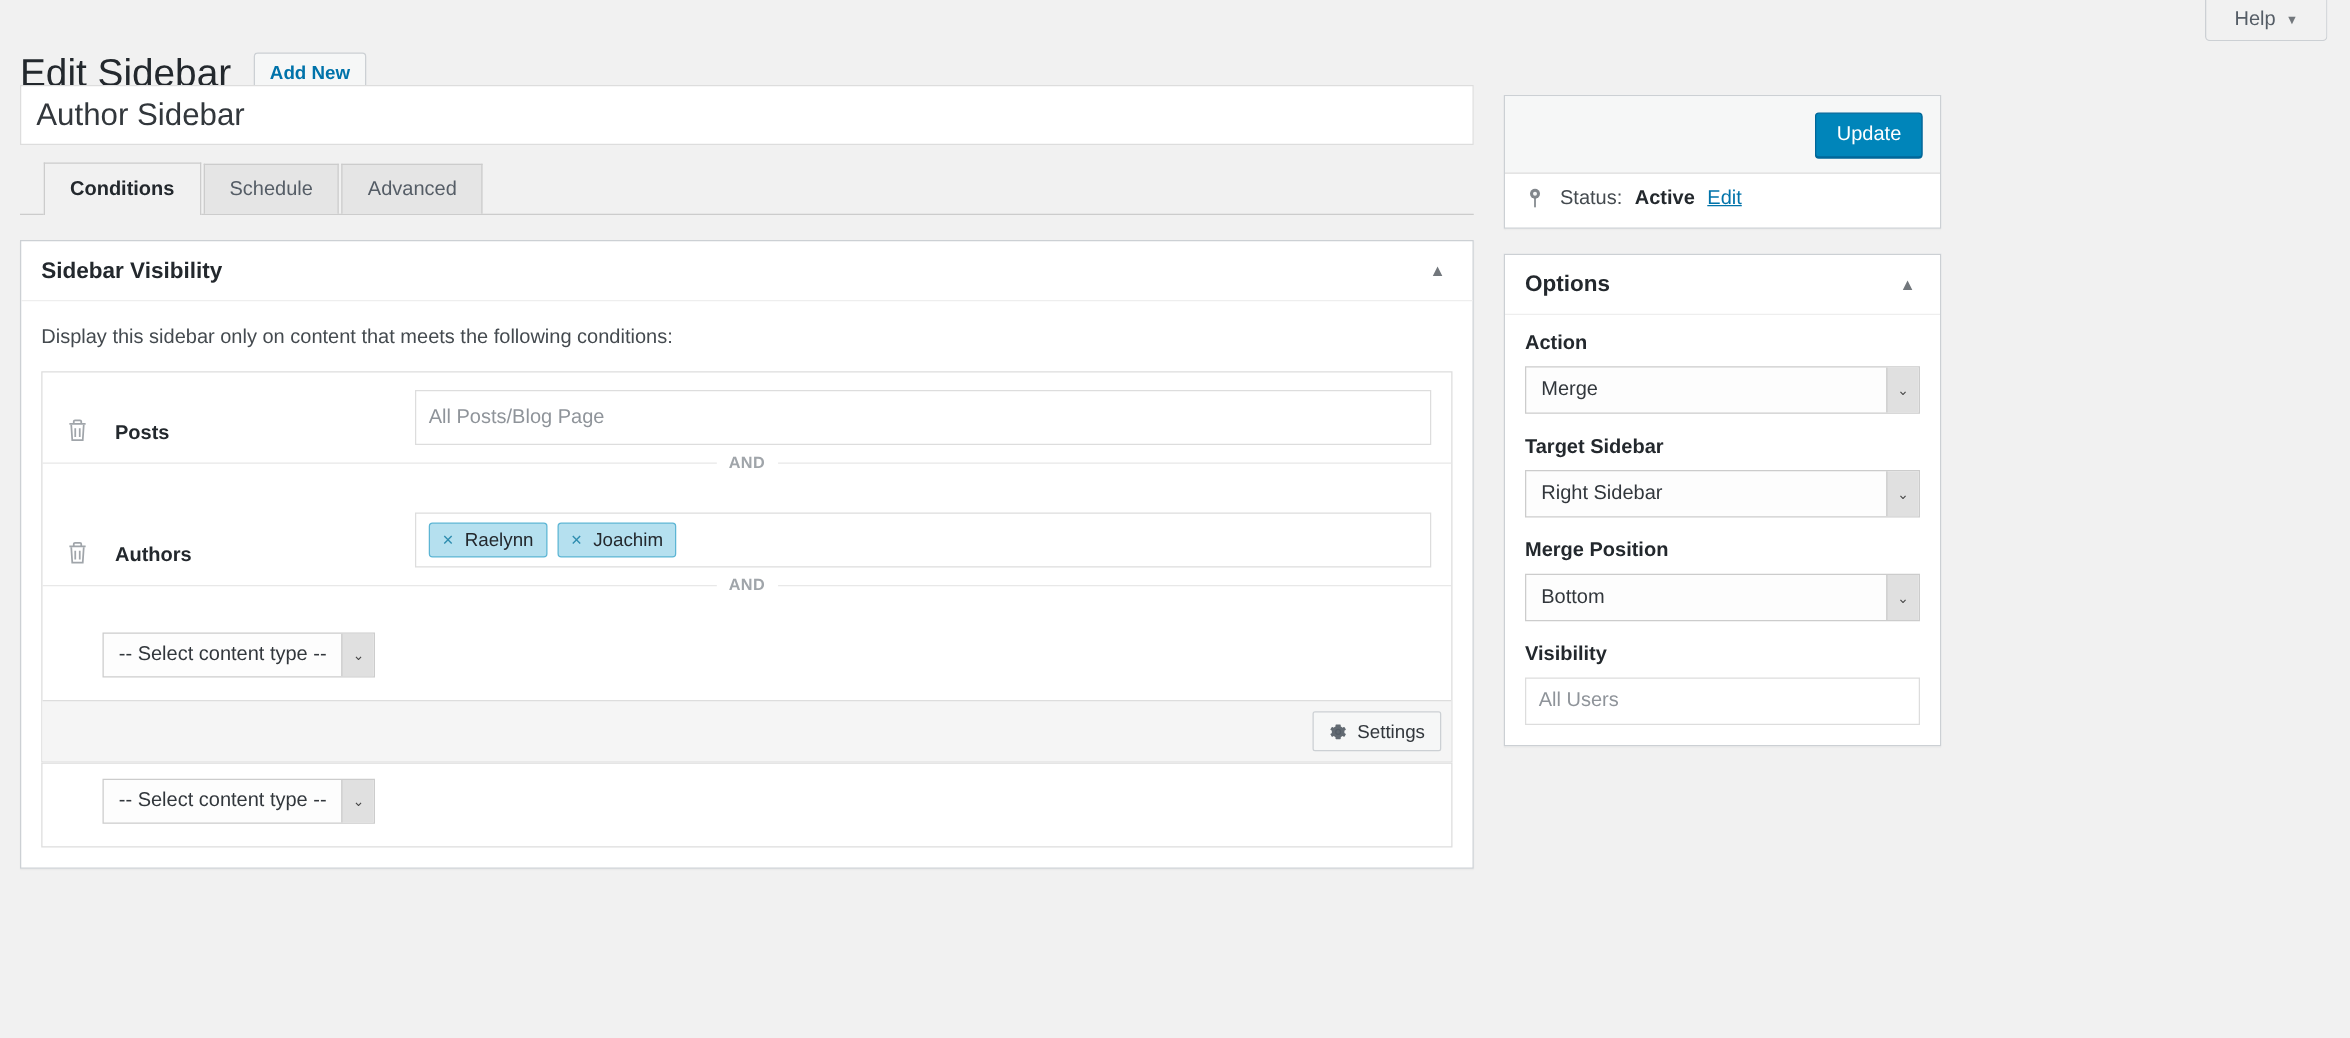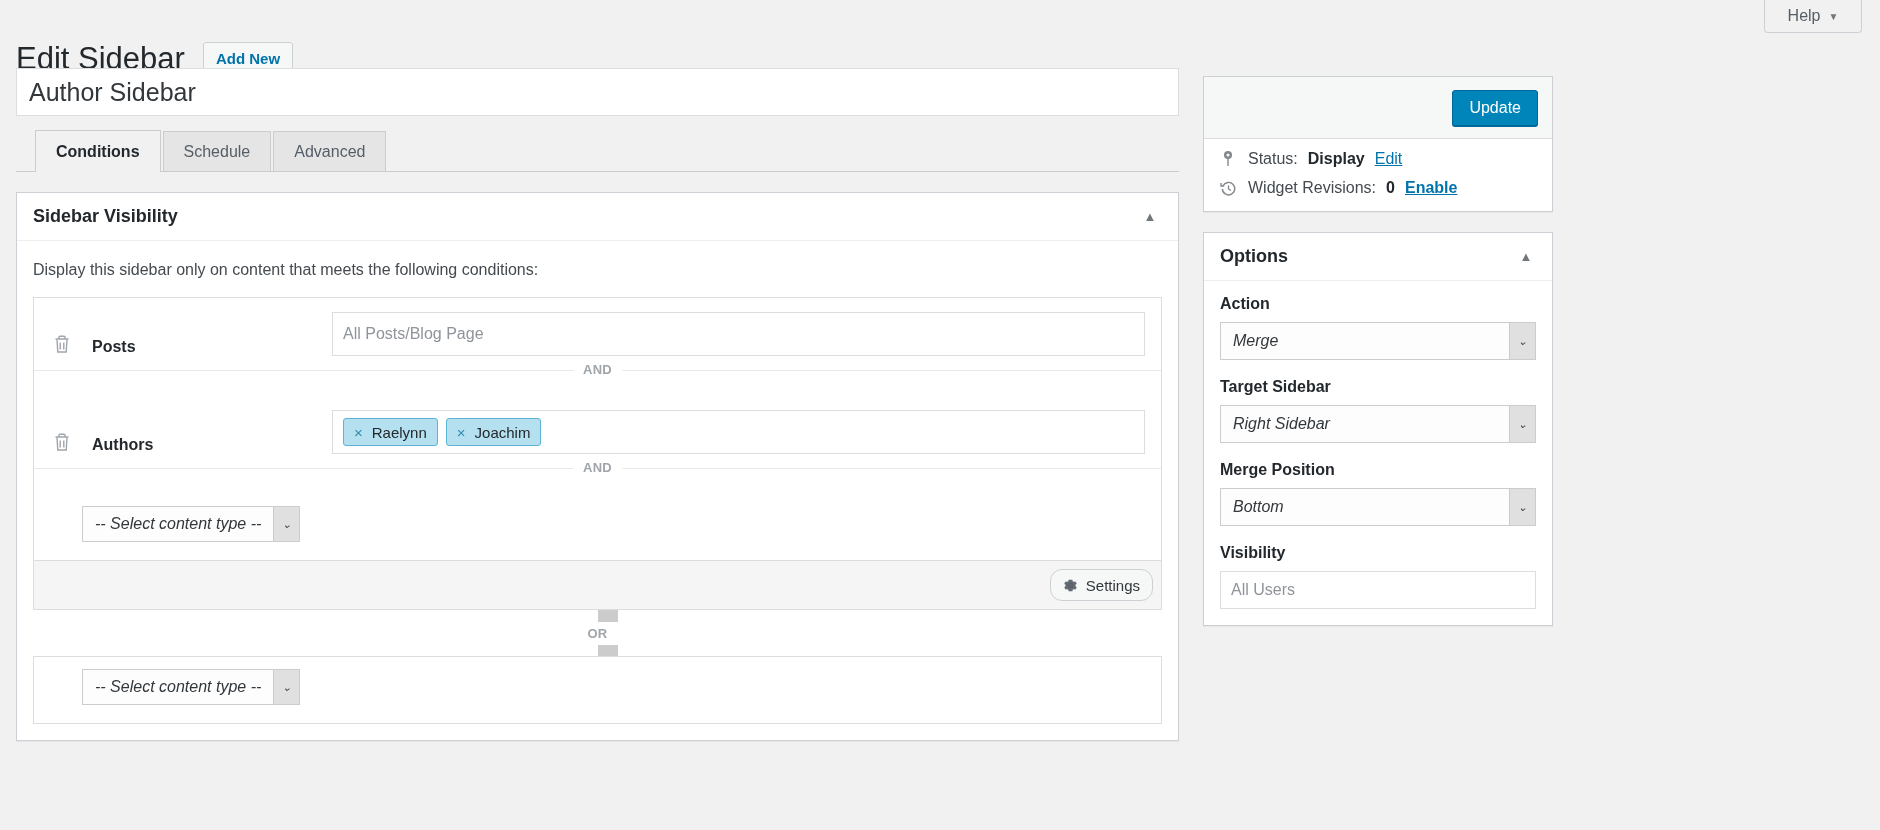--- a/index.html
+++ b/index.html
@@ -237,21 +237,20 @@
   }
 
   
   .wp-select {
     position: relative;
     display: inline-flex;
     height: 36px;
     border: 1px solid #ccc;
     background: #fdfdfd;
     cursor: pointer;
-    font-style: italic;
   }
   .wp-select .val {
     display: flex; align-items: center;
     padding: 0 12px;
     font-size: 16px;
     color: #32373c;
     white-space: nowrap;
   }
   .wp-select .arrow {
     width: 26px;
@@ -269,21 +268,21 @@
     border-top: 1px solid #ddd;
     padding: 8px 8px;
     display: flex; justify-content: flex-end;
   }
   .settings-btn {
     display: inline-flex; align-items: center; gap: 8px;
     height: 32px;
     padding: 0 12px;
     background: #f6f7f7;
     border: 1px solid #ccd0d4;
-    border-radius: 12px;
+    border-radius: 2px;
     font-size: 15px;
     color: #32373c;
     cursor: pointer;
   }
   .settings-btn .gear { color: #555d66; display: flex; }
 
   
   .or-div {
     position: relative;
     height: 46px;
@@ -476,24 +475,20 @@
               <svg width="15" height="15" viewBox="0 0 16 16" fill="currentColor">
                 <path d="M8 5.4A2.6 2.6 0 1 0 8 10.6 2.6 2.6 0 0 0 8 5.4zm0 4.1A1.5 1.5 0 1 1 8 6.5a1.5 1.5 0 0 1 0 3z"></path>
                 <path d="M14.3 9.5l-1-.6c.05-.3.08-.6.08-.9s-.03-.6-.08-.9l1-.6a.55.55 0 0 0 .2-.73l-1-1.73a.55.55 0 0 0-.72-.22l-1 .57a5 5 0 0 0-1.56-.9V2.35A.55.55 0 0 0 9.68 1.8H6.32a.55.55 0 0 0-.55.55v1.14a5 5 0 0 0-1.55.9l-1-.57a.55.55 0 0 0-.73.22l-1 1.73a.55.55 0 0 0 .2.73l1 .6c-.05.3-.08.6-.08.9s.03.6.08.9l-1 .6a.55.55 0 0 0-.2.73l1 1.73a.55.55 0 0 0 .73.22l1-.57a5 5 0 0 0 1.55.9v1.14c0 .3.25.55.55.55h3.36a.55.55 0 0 0 .55-.55v-1.14a5 5 0 0 0 1.56-.9l1 .57a.55.55 0 0 0 .72-.22l1-1.73a.55.55 0 0 0-.2-.73z" opacity=".92"></path>
               </svg>
             </span>
             <span>Settings</span>
           </span>
         </div>
       </div>
 
-      <div class="or-div">
-        <span class="line"></span>
-        <span>OR</span>
-      </div>
 
       <div class="cond-group">
         <div class="cond-select-row">
           <div class="wp-select">
             <span class="val">-- Select content type --</span>
             <span class="arrow">⌄</span>
           </div>
         </div>
       </div>
 
@@ -509,34 +504,22 @@
     </div>
     <div class="misc-row">
       <span class="misc-icon">
         <svg width="14" height="18" viewBox="0 0 14 18" fill="currentColor">
           <circle cx="7" cy="5" r="4"></circle>
           <rect x="6.3" y="8" width="1.4" height="8" rx=".6"></rect>
           <circle cx="7" cy="5" r="1.6" fill="#f6f7f7"></circle>
         </svg>
       </span>
       <span>Status:</span>
-      <b>Display</b>
+      <b>Active</b>
       <span class="misc-link">Edit</span>
-    </div>
-    <div class="misc-row">
-      <span class="misc-icon">
-        <svg width="17" height="17" viewBox="0 0 18 18" fill="none" stroke="currentColor" stroke-width="1.5">
-          <path d="M3.2 6.2A6.6 6.6 0 1 1 2.5 9.4"></path>
-          <path d="M1.1 3.1v3.3h3.3"></path>
-          <path d="M9 5.7v3.8l2.6 1.6" stroke-width="1.4"></path>
-        </svg>
-      </span>
-      <span>Widget Revisions:</span>
-      <b>0</b>
-      <span class="misc-link bold">Enable</span>
     </div>
   </div>
 
   <div class="side-panel">
     <div class="opt-head">
       <h2>Options</h2>
       <button class="toggle-arrow">▲</button>
     </div>
     <div class="opt-body">
 

